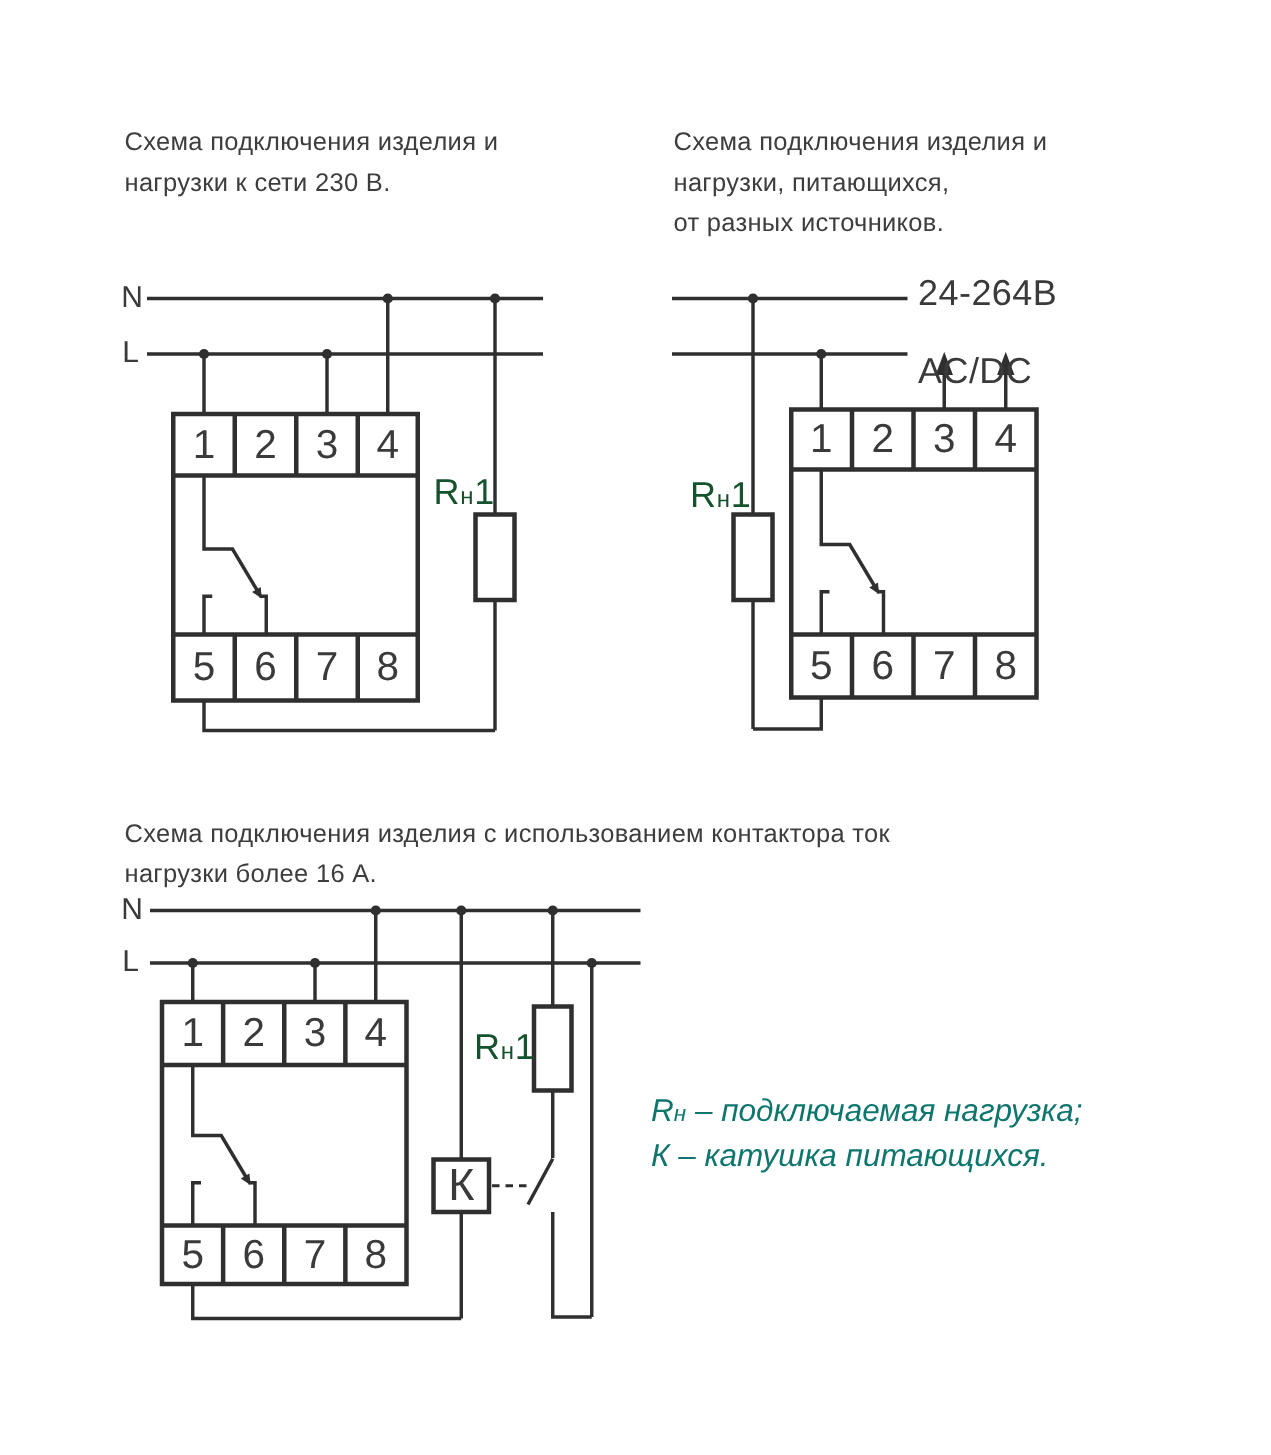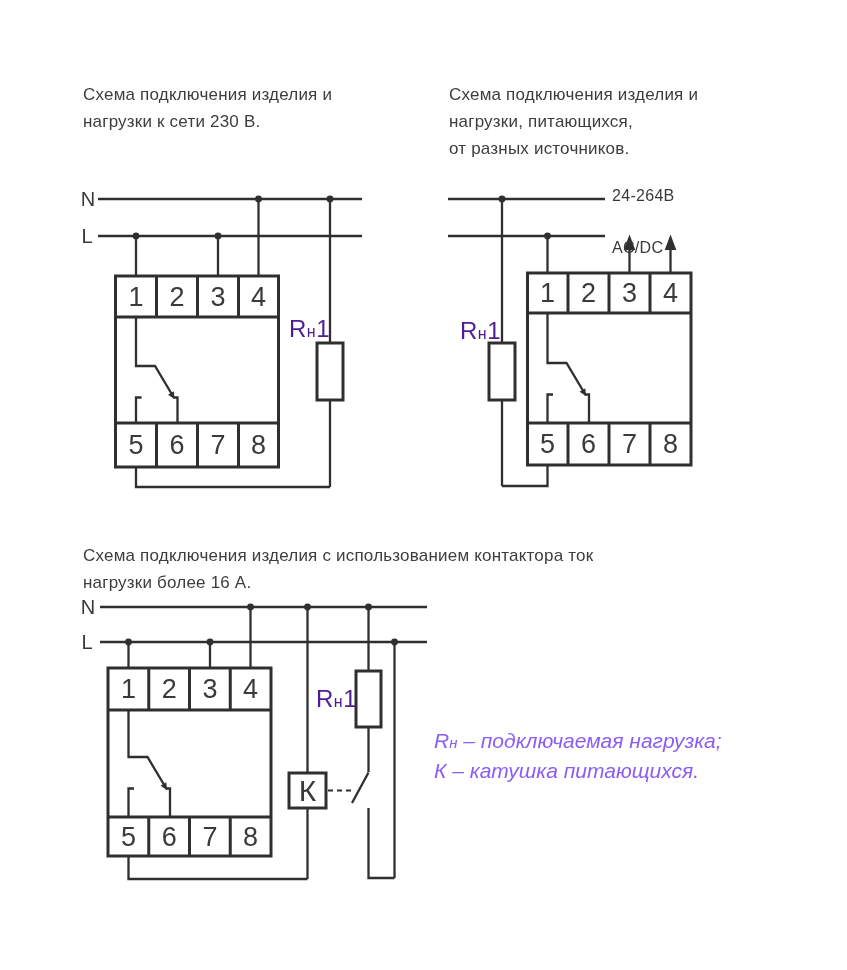--- a/index.html
+++ b/index.html
@@ -19,30 +19,30 @@
   .buslabel{
     font-size:20px;color:#3a3a3a;
     transform:translate(-50%,-50%);
   }
   .tnum{
     font-size:27px;color:#3a3a3a;
     transform:translate(-50%,-50%);
   }
   .loadlbl{
     transform:translateY(-50%);
-    color:#4c1d95;font-size:24px;letter-spacing:0.5px;white-space:nowrap;
+    color:#14532d;font-size:24px;letter-spacing:0.5px;white-space:nowrap;
   }
   .loadlbl .sub, .legend .sub{font-size:16px;}
-  .supply{font-size:16px;line-height:20px;color:#3a3a3a;letter-spacing:0.3px;white-space:nowrap;}
+  .supply{font-size:24px;line-height:20px;color:#3a3a3a;letter-spacing:0.3px;white-space:nowrap;}
   .coillbl{
     font-size:30px;color:#3a3a3a;
     transform:translate(-50%,-50%);
   }
   .legend{
-    font-style:italic;font-size:21px;line-height:28px;color:#8b5cf6;white-space:nowrap;
+    font-style:italic;font-size:21px;line-height:28px;color:#0f766e;white-space:nowrap;
   }
   .legend .sub{font-size:15px;}
 </style>
 </head>
 <body>
 
 <div class="page">
 
   <svg width="847" height="970" viewBox="0 0 847 970">
     <g stroke="#2f2f2f" fill="none" stroke-width="2.3">

